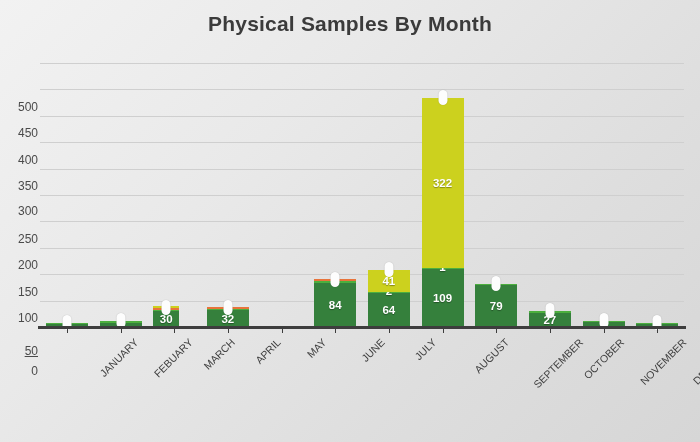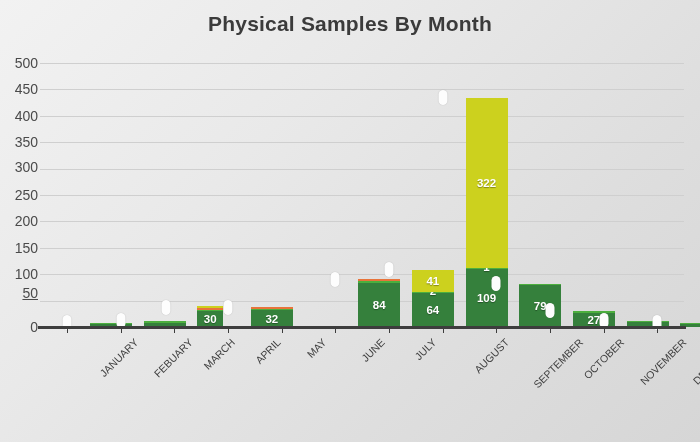--- a/index.html
+++ b/index.html
@@ -57,42 +57,43 @@
     width: 648px;
     height: 3px;
     background: #3d3d3d;
   }
 
   .ytick-label {
     position: absolute;
     right: 0;
     width: 34px;
     text-align: right;
-    font-size: 14px;
+    font-size: 12px;
     color: #4a4a4a;
     transform: translateY(-50%);
+    margin-top: 44px;
   }
   #y-axis { position: absolute; left: 0; top: 0; width: 38px; height: 442px; }
 
   .xtick {
     position: absolute;
     top: 327px;
     width: 1px;
     height: 6px;
     background: #3d3d3d;
   }
 
   
   .bar-group {
     position: absolute;
     bottom: 0;
     display: flex;
     flex-direction: column-reverse;
   }
-  .seg { width: 100%; position: relative; margin-left: 44px; }
+  .seg { width: 100%; position: relative; }
   .seg-label {
     position: absolute;
     left: 0;
     width: 100%;
     text-align: center;
     color: #ffffff;
     font-size: 11.5px;
     font-weight: bold;
     text-shadow: 0 1px 1px rgba(0,0,0,0.35);
     white-space: nowrap;
@@ -150,21 +151,21 @@
   <div id="y-axis">
       <div class="ytick-label" style="top: 63px;">500</div>
       <div class="ytick-label" style="top: 89.4px;">450</div>
       <div class="ytick-label" style="top: 115.8px;">400</div>
       <div class="ytick-label" style="top: 142.2px;">350</div>
       <div class="ytick-label" style="top: 167px;">300</div>
       <div class="ytick-label" style="top: 195px;">250</div>
       <div class="ytick-label" style="top: 221.4px;">200</div>
       <div class="ytick-label" style="top: 247.8px;">150</div>
       <div class="ytick-label" style="top: 274.2px;">100</div>
-      <div class="ytick-label" style="top: 293px; text-decoration: underline;">50</div>
+      <div class="ytick-label" style="top: 307px; text-decoration: underline;">50</div>
       <div class="ytick-label" style="top: 327px;">0</div>
     </div>
 
   <div id="plot-area">
       <div class="gridline" style="top: 0px;"></div>
       <div class="gridline" style="top: 26.4px;"></div>
       <div class="gridline" style="top: 52.8px;"></div>
       <div class="gridline" style="top: 79.2px;"></div>
       <div class="gridline" style="top: 105.6px;"></div>
       <div class="gridline" style="top: 132px;"></div>

